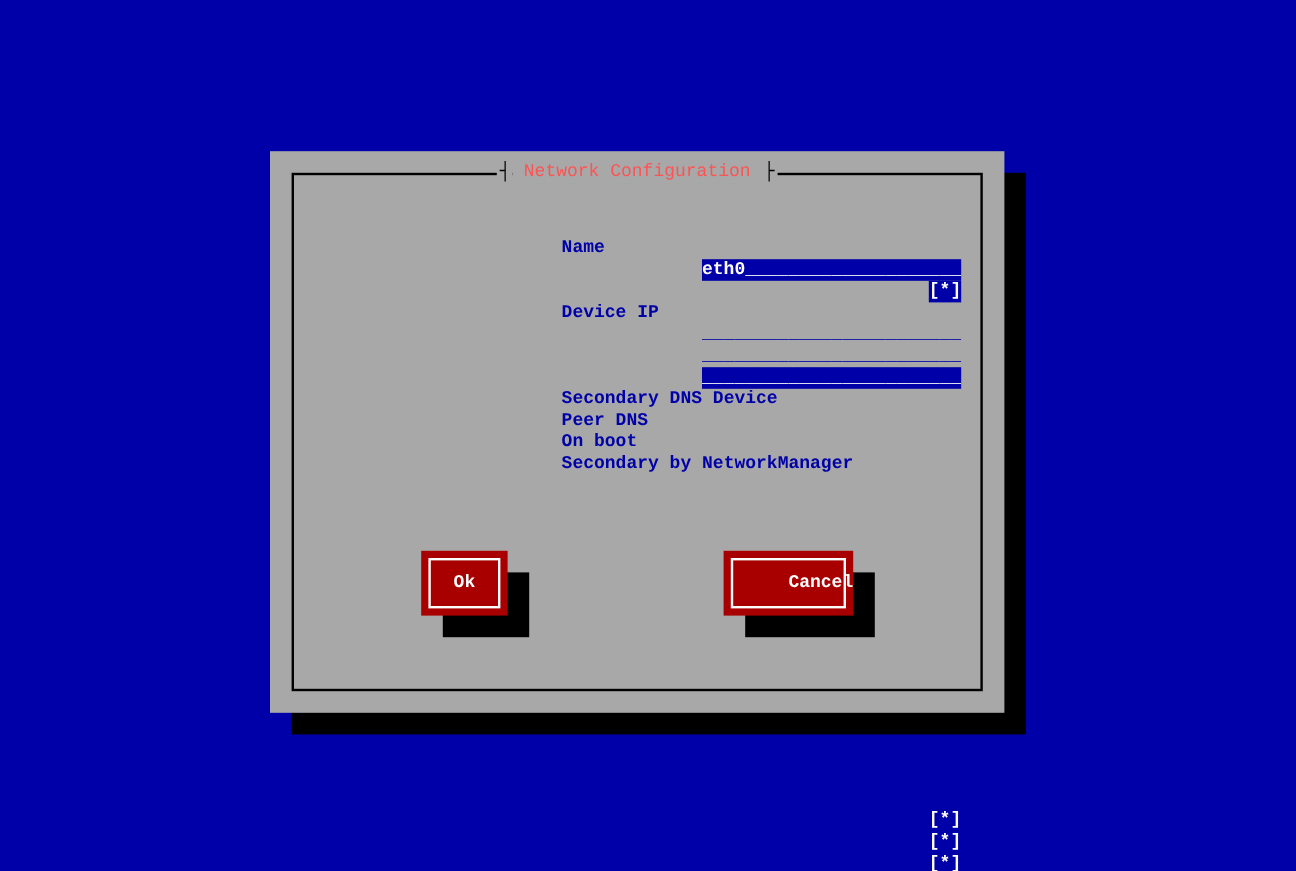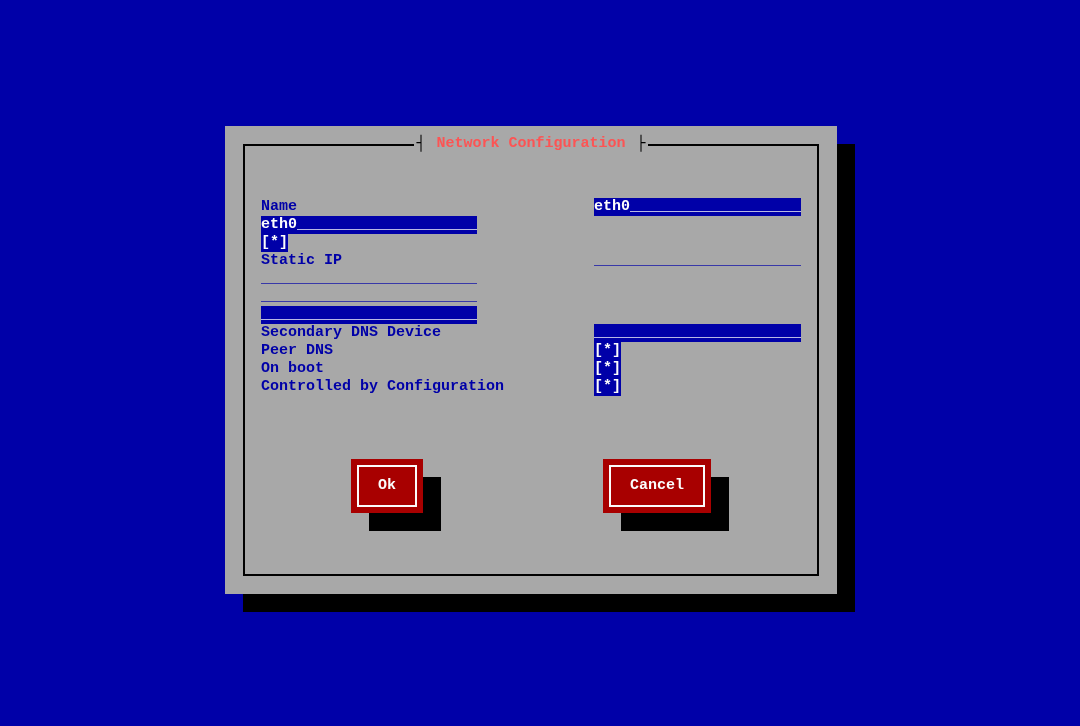--- a/index.html
+++ b/index.html
@@ -63,36 +63,37 @@
   }
   .dialog .title .bracket {
     color: var(--black);
     background: var(--panel-grey);
     font-weight: bold;
     padding: 0 2px;
   }
   .dialog .title .title-text {
     color: var(--bright-red);
     background: var(--panel-grey);
-    font-weight: bold;
+    font-weight: normal;
     padding: 0 var(--cw);
   }
 
   
 
   .form {
     position: absolute;
     left: calc(4 * var(--cw));
     right: calc(4 * var(--cw));
     top: calc(4 * var(--ch));
   }
   .form-row {
     display: flex;
     height: var(--ch);
     align-items: flex-end;
+    flex-direction: column;
   }
   .label-cell {
     color: var(--bg-blue);
     font-weight: bold;
     white-space: pre;
     width: calc(37 * var(--cw));
     flex: 0 0 calc(37 * var(--cw));
   }
   .value-cell {
     white-space: pre;
@@ -199,21 +200,21 @@
 
       <div class="form-row">
         <span class="value-cell input-like"><span>eth0</span><span class="filler">____________________</span></span>
       </div>
 
       <div class="form-row">
         <span class="value-cell checkbox-cell">[*]</span>
       </div>
 
       <div class="form-row">
-        <span class="label-cell">Static IP</span>
+        <span class="label-cell">Device IP</span>
         <span class="value-cell underline-input"><span></span><span class="filler">________________________</span></span>
       </div>
 
       <div class="form-row">
         <span class="value-cell underline-input"><span></span><span class="filler">________________________</span></span>
       </div>
 
       <div class="form-row">
         <span class="value-cell underline-input"><span></span><span class="filler">________________________</span></span>
       </div>
@@ -231,39 +232,39 @@
         <span class="label-cell">Peer DNS</span>
         <span class="value-cell checkbox-cell">[*]</span>
       </div>
 
       <div class="form-row">
         <span class="label-cell">On boot</span>
         <span class="value-cell checkbox-cell">[*]</span>
       </div>
 
       <div class="form-row">
-        <span class="label-cell">Controlled by Configuration</span>
+        <span class="label-cell">Secondary by NetworkManager</span>
         <span class="value-cell checkbox-cell">[*]</span>
       </div>
 
     </div>
 
     <div class="buttons" style="top:calc(18.5*var(--ch));">
 
       <div class="btn-wrap">
         <div class="btn-shadow" style="width:calc(8*var(--cw)); height:calc(3*var(--ch));"></div>
         <div class="btn" style="width:calc(8*var(--cw));">
           <div class="inner-border"></div>
           <span class="btn-label">Ok</span>
         </div>
       </div>
 
       <div class="btn-wrap">
         <div class="btn-shadow" style="width:calc(12*var(--cw)); height:calc(3*var(--ch));"></div>
-        <div class="btn" style="width:calc(12*var(--cw));">
+        <div class="btn" style="width:calc(12*var(--cw));justify-content:flex-end;">
           <div class="inner-border"></div>
           <span class="btn-label">Cancel</span>
         </div>
       </div>
 
     </div>
 
   </div>
 </div>
 

